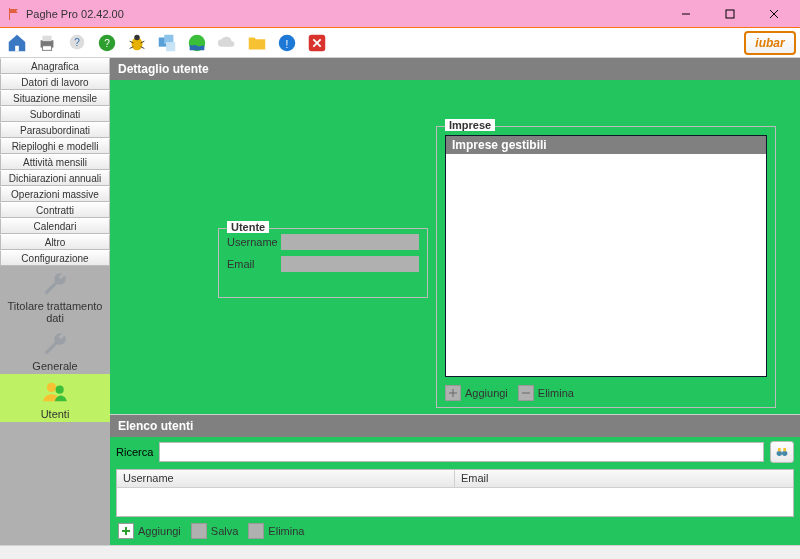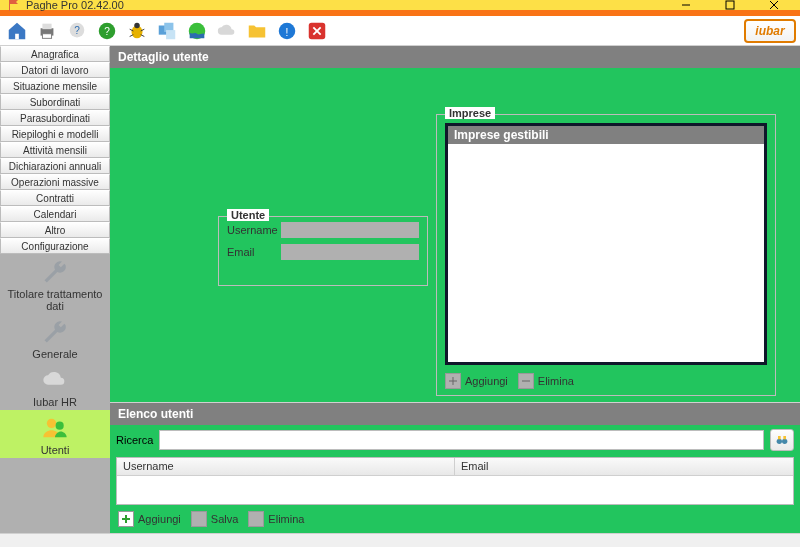--- a/index.html
+++ b/index.html
@@ -1,17 +1,17 @@
 <!DOCTYPE html>
 <html><head>
 <meta charset="utf-8">
 <style>
   * { box-sizing: border-box; margin: 0; padding: 0; font-family: Tahoma, Arial, sans-serif; font-size: 11px; }
   html, body { width: 800px; height: 559px; overflow: hidden; background: #fff; }
-  .titlebar { height: 16px; background: #fde047; border-bottom: 6px solid #f97316; display: flex; align-items: center; padding: 0 4px 0 8px; }
+  .titlebar { height: 28px; background: #f9a8d4; border-bottom: 1px solid #f97316; display: flex; align-items: center; padding: 0 4px 0 8px; }
   .titlebar .flag { width: 12px; height: 12px; margin-right: 6px; color: #d9534f; }
   .titlebar .title { flex: 1; color: #333; }
   .winbtns { display: flex; }
   .winbtn { width: 44px; height: 26px; display: flex; align-items: center; justify-content: center; color: #333; }
   .winbtn svg { width: 10px; height: 10px; }
   .toolbar { height: 30px; display: flex; align-items: center; padding: 2px 4px; gap: 4px; border-bottom: 1px solid #d0d0d0; }
   .toolbar .tbtn { width: 26px; height: 26px; display: flex; align-items: center; justify-content: center; }
   .toolbar .spacer { flex: 1; }
   .brand { width: 52px; height: 24px; background: linear-gradient(#fff,#f2f2f2); border: 2px solid #e07b00; border-radius: 4px; display: flex; align-items: center; justify-content: center; color: #e07b00; font-weight: bold; font-size: 12px; font-style: italic; }
   .body { display: flex; height: calc(100% - 58px - 14px); }
@@ -24,21 +24,21 @@
   .main { flex: 1; display: flex; flex-direction: column; background: #22c55e; }
   .section-head { height: 22px; background: #808080; color: #fff; font-weight: bold; display: flex; align-items: center; padding: 0 8px; font-size: 12px; }
   .detail-area { flex: 1; position: relative; }
   .group-box { position: absolute; border: 1px solid #bcbcbc; }
   .group-box .legend { position: absolute; top: -8px; left: 8px; background: #fff; padding: 0 4px; font-size: 11px; color: #333; font-weight: bold; }
   .gb-utente { left: 108px; top: 148px; width: 210px; height: 70px; padding: 2px 8px 6px; }
   .gb-utente .row { display: flex; align-items: center; height: 22px; }
   .gb-utente .lbl { width: 54px; color: #333; }
   .gb-utente .val { flex: 1; height: 16px; background: #b0b0b0; }
   .gb-imprese { left: 326px; top: 46px; width: 340px; height: 282px; padding: 8px; }
-  .gb-imprese .list { position: absolute; left: 8px; right: 8px; top: 8px; bottom: 30px; border: 3px solid #0f172a; background: #fff; }
+  .gb-imprese .list { position: absolute; left: 8px; right: 8px; top: 8px; bottom: 30px; border: 1px solid #0f172a; background: #fff; }
   .gb-imprese .list-head { height: 18px; background: #808080; color: #fff; font-weight: bold; padding: 2px 6px; font-size: 12px; }
   .gb-imprese .btns { position: absolute; left: 8px; bottom: 6px; display: flex; gap: 10px; align-items: center; }
   .ibtn { display: flex; align-items: center; gap: 4px; color: #333; }
   .ibtn .ic { width: 16px; height: 16px; background: #b0b0b0; border: 1px solid #999; display:flex; align-items:center; justify-content:center; }
   .list-panel { border-top: 1px solid #d0d0d0; }
   .search-row { display: flex; align-items: center; padding: 4px 6px; gap: 6px; }
   .search-row input { flex: 1; height: 20px; border: 1px solid #bcbcbc; padding: 2px 4px; background:#fff; }
   .search-row .sbtn { width: 24px; height: 22px; border: 1px solid #bcbcbc; background: linear-gradient(#fefefe,#eaeaea); display:flex; align-items:center; justify-content:center; border-radius:3px; }
   .table-wrap { margin: 2px 6px 0 6px; border: 1px solid #bcbcbc; height: 48px; background:#fff; }
   .table-head { display: flex; background: linear-gradient(#fafafa,#e8e8e8); border-bottom: 1px solid #cfcfcf; height: 18px; }
@@ -171,26 +171,20 @@
             <path fill="#9aa0a6" d="M21 6a5 5 0 01-7 6L5 21l-2-2 9-9a5 5 0 016-7l-3 3 2 2 3-3z"></path>
           </svg></span>
       <span style="text-align:center;">Titolare trattamento dati</span>
     </div>
     <div class="sb-big">
       <span class="ico"><svg viewBox="0 0 24 24">
             <path fill="#9aa0a6" d="M21 6a5 5 0 01-7 6L5 21l-2-2 9-9a5 5 0 016-7l-3 3 2 2 3-3z"></path>
           </svg></span>
       <span>Generale</span>
     </div>
-    <div class="sb-big">
-      <span class="ico"><svg viewBox="0 0 24 24">
-            <path fill="#d8d8d8" d="M6 16a4 4 0 010-8 6 6 0 0111 2 3 3 0 010 6H6z"></path>
-          </svg></span>
-      <span>Iubar HR</span>
-    </div>
     <div class="sb-big active">
       <span class="ico"><svg viewBox="0 0 24 24">
             <circle cx="9" cy="8" r="4" fill="#f6c233"></circle>
             <circle cx="16" cy="10" r="3.5" fill="#3bbf3b"></circle>
             <path fill="#f6c233" d="M2 20c0-4 4-6 7-6s7 2 7 6H2z"></path>
             <path fill="#3bbf3b" d="M12 20c0-3 3-5 5-5s5 2 5 5H12z"></path>
           </svg></span>
       <span>Utenti</span>
     </div>
     <div class="sb-filler"></div>

